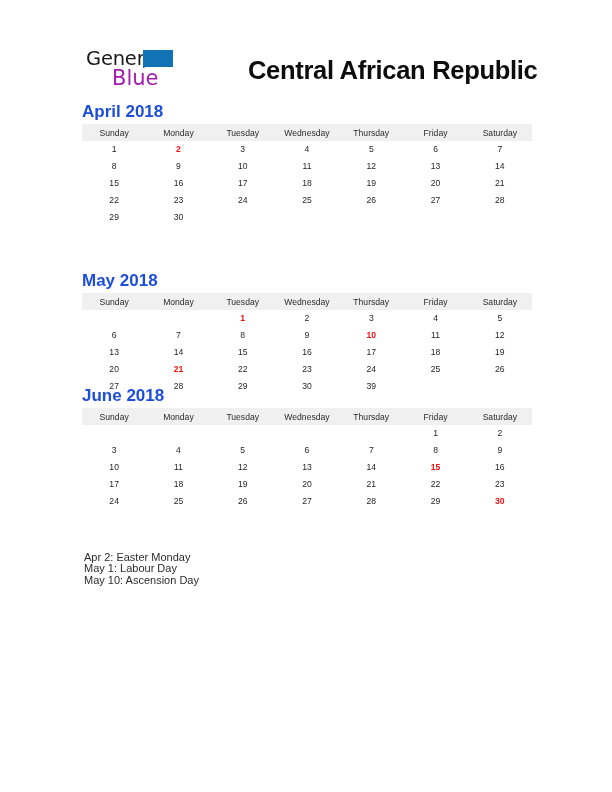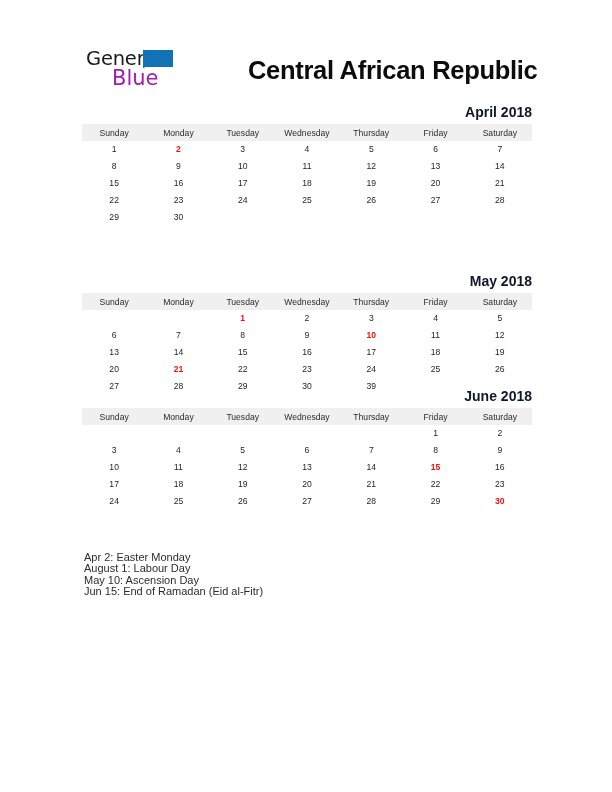--- a/index.html
+++ b/index.html
@@ -74,24 +74,24 @@
   .month-block {
     position: absolute;
     left: 82px;
     width: 450px;
   }
   #month-0 { top: 104px; }
   #month-1 { top: 253px; margin-top: 20px; }
   #month-2 { top: 388px; }
 
   .month-title {
-    text-align: right;
-    font-size: 14px;
+    text-align: left;
+    font-size: 17px;
     font-weight: bold;
-    color: #0f172a;
+    color: #1d4ed8;
     height: 18px;
     line-height: 16px;
     margin-bottom: 2px;
   }
 
   table.cal {
     width: 450px;
     border-collapse: collapse;
     table-layout: fixed;
   }
@@ -351,16 +351,15 @@
           <td class="">28</td>
           <td class="">29</td>
           <td class="holiday">30</td>
         </tr>
       </tbody>
   </table>
 </div>
 
 <div class="holiday-list">
     <div class="holiday-item">Apr 2: Easter Monday</div>
-    <div class="holiday-item">August 1: Labour Day</div>
+    <div class="holiday-item">May 1: Labour Day</div>
     <div class="holiday-item">May 10: Ascension Day</div>
-    <div class="holiday-item">Jun 15: End of Ramadan (Eid al-Fitr)</div>
   </div>
 
 </body></html>

